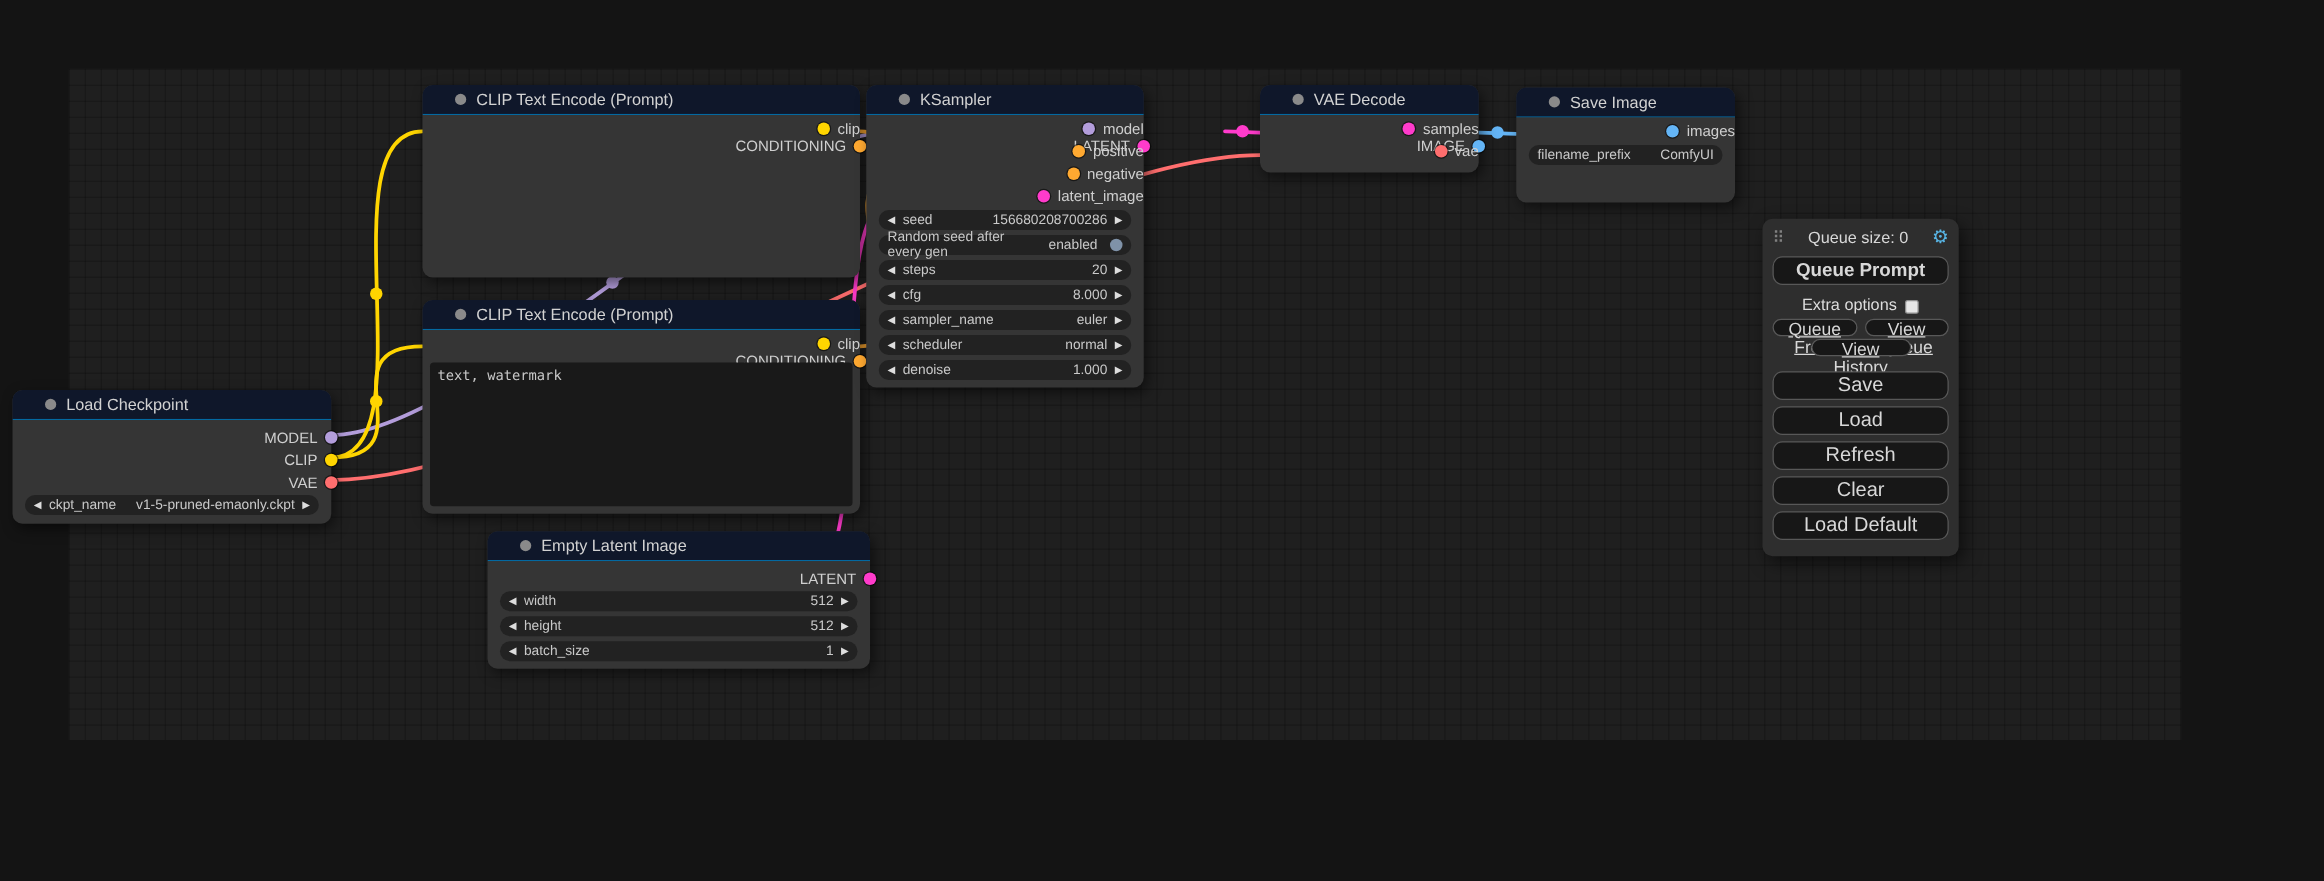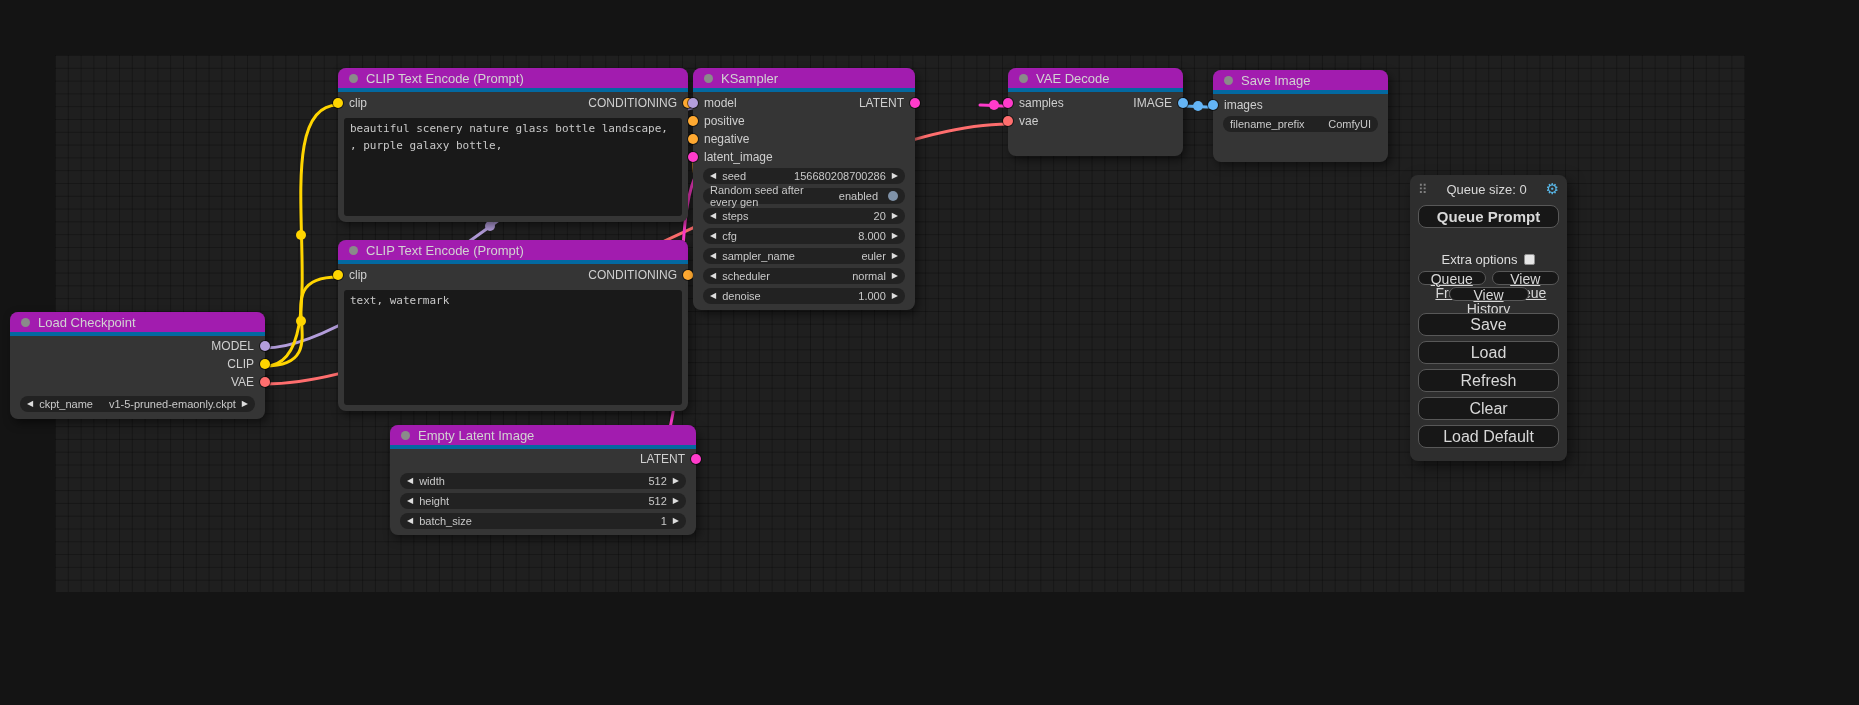--- a/index.html
+++ b/index.html
@@ -15,28 +15,28 @@
     z-index:0;
   }
   svg.wires { position:absolute; left:0; top:0; z-index:1; }
   svg.wires path { fill:none; stroke-width:3; stroke-linecap:round; }
 
   .node {
     position:absolute; background:#353535; border-radius:8px;
     box-shadow:3px 4px 10px rgba(0,0,0,.5); z-index:2; color:#ccc;
   }
   .node-title {
-    height:24px; background:#a21caf; border-radius:8px 8px 0 0;
-    display:flex; align-items:center; gap:8px; padding:0 11px;
-    color:#d2d2d2; font-size:13px; border-bottom:4px solid #0369a1;
+    height:24px; background:#0f172a; border-radius:8px 8px 0 0;
+    display:flex; align-items:center; gap:8px; padding:0 26px;
+    color:#d2d2d2; font-size:13px; border-bottom:1px solid #0369a1;
   }
   .tdot { width:9px; height:9px; border-radius:50%; background:#8a8a8a; flex:0 0 auto; }
   .node-body { padding-top:4px; }
   .node-body.p3 { padding-top:3px; }
-  .slot-row { display:flex; justify-content:space-between; align-items:flex-start; height:18px; }
+  .slot-row { display:flex; justify-content:space-between; align-items:flex-end; height:18px;flex-direction:column; }
   .slot-row.out-only { justify-content:flex-end; }
   .slot { display:flex; align-items:center; gap:6px; }
   .dot { width:10px; height:10px; border-radius:50%; flex:0 0 auto; box-shadow:0 0 0 1px rgba(0,0,0,.55); }
   .slot.in .dot { margin-left:-5px; }
   .slot.out .dot { margin-right:-5px; }
   .slot-label { font-size:12px; color:#cfcfcf; }
   .wstack { display:flex; flex-direction:column; gap:4px; }
   .widget {
     height:16px; background:#222; border-radius:8px; margin:0 10px;
     display:flex; align-items:center; padding:0 7px; font-size:11px; color:#c9c9c9; gap:6px;
@@ -59,21 +59,21 @@
   .menu-header { width:100%; display:flex; align-items:center; justify-content:space-between; margin-bottom:4px; }
   .drag-handle { color:#808080; font-size:13px; cursor:grab; }
   .queue-size { font-size:13px; color:#d8d8d8; }
   .gear { color:#58b6e6; font-size:15px; cursor:pointer; }
   .btn {
     background:#171717; border:1px solid #585858; border-radius:8px; color:#d8d8d8;
     font-family:"Liberation Sans", sans-serif; font-size:16px; width:100%; height:23px;
     margin:2.5px 0; cursor:pointer; line-height:1;
   }
   .btn.big { font-size:15px; margin-bottom:6px;font-weight:bold; }
-  .extra-row { display:flex; align-items:center; gap:7px; margin:18px 0 4px; font-size:13px; }
+  .extra-row { display:flex; align-items:flex-end; gap:7px; margin:2px 0 4px; font-size:13px; }
   .checkbox { width:11px; height:11px; background:#e6e6e6; border:1px solid #909090; border-radius:2px; cursor:pointer; }
   .small-row { display:flex; gap:6px; width:100%; margin-bottom:2px; }
   .btn.small { font-size:14px; height:14px; border-radius:8px; padding:0 3px; margin:0; width:auto; flex:1;text-decoration:underline; }
   .btn.vh { width:80px; flex:none; margin:0 0 10px 0; }
 </style>
 </head>
 <body>
 
 <div id="canvas">
   <div id="grid"></div>
@@ -144,21 +144,20 @@
         <span class="slot in">
           <span class="dot" style="background: rgb(255, 213, 0);"></span>
           <span class="slot-label">clip</span>
         </span>
         <span class="slot out">
           <span class="slot-label">CONDITIONING</span>
           <span class="dot" style="background: rgb(255, 169, 49);"></span>
         </span>
       </div>
     </div>
-    <div class="textbox" style="top:50px; height:98px;">beautiful scenery nature glass bottle landscape, , purple galaxy bottle,</div>
   </div>
 
   <div class="node" style="left:338px; top:240px; width:350px; height:171px;">
     <div class="node-title">
       <span class="tdot"></span>
       <span>CLIP Text Encode (Prompt)</span>
     </div>
     <div class="node-body">
       <div class="slot-row">
         <span class="slot in">
@@ -282,21 +281,21 @@
         <div class="widget">
           <span class="warr">◀</span>
           <span class="wlabel">denoise</span>
           <span class="wvalue">1.000</span>
           <span class="warr">▶</span>
         </div>
       </div>
     </div>
   </div>
 
-  <div class="node" style="left:1008px; top:68px; width:175px; height:88px;">
+  <div class="node" style="left:1008px; top:68px; width:175px; height:70px;">
     <div class="node-title">
       <span class="tdot"></span>
       <span>VAE Decode</span>
     </div>
     <div class="node-body">
       <div class="slot-row">
         <span class="slot in">
           <span class="dot" style="background: rgb(255, 59, 203);"></span>
           <span class="slot-label">samples</span>
         </span>

